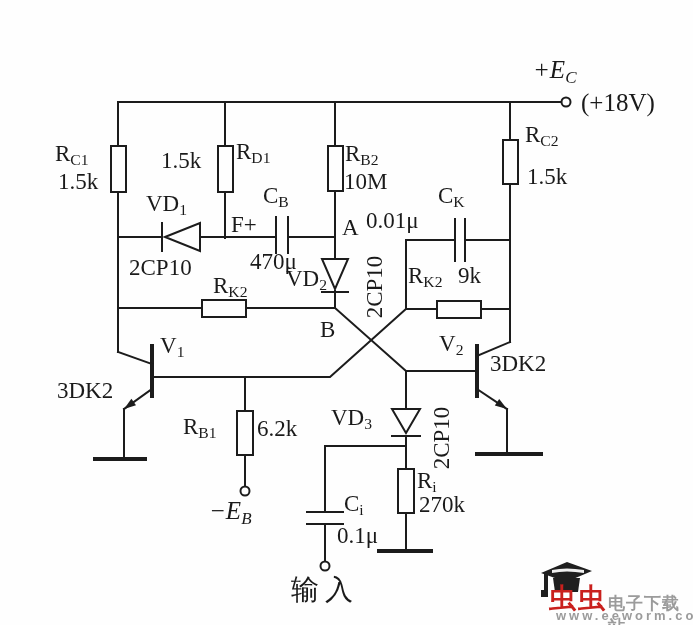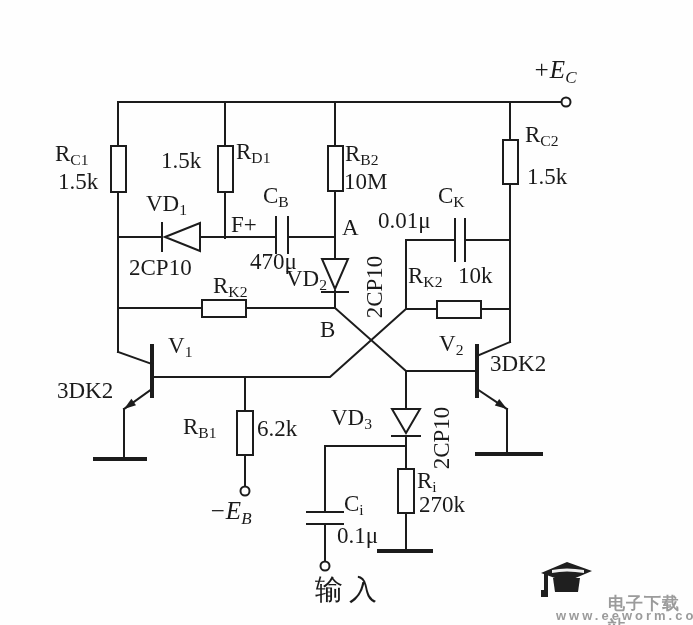--- a/index.html
+++ b/index.html
@@ -6,21 +6,21 @@
   .stage{
     position:relative;width:693px;height:625px;background:#fefefe;
     font-family:"Liberation Serif","DejaVu Serif",serif;color:#1a1a1a;overflow:hidden;
   }
   .stage svg{position:absolute;left:0;top:0;}
   .lbl{position:absolute;font-size:23px;line-height:1;white-space:nowrap;}
   .lbl sub{font-size:0.68em;vertical-align:-0.28em;line-height:1;}
   .big{font-size:25px;}
   .ital{font-style:italic;}
   .rot{transform:translate(-50%,-50%) rotate(-90deg);transform-origin:center;}
-  .cjk{font-size:28px;letter-spacing:6px;margin-left:24px;}
+  .cjk{font-size:28px;letter-spacing:6px;}
   .wm-brand{position:absolute;font-weight:bold;font-size:27px;letter-spacing:2px;
     font-family:"Liberation Sans","DejaVu Sans",sans-serif;}
   .wm-site{position:absolute;font-weight:bold;font-size:17px;letter-spacing:1px;
     font-family:"Liberation Sans","DejaVu Sans",sans-serif;}
   .wm-url{position:absolute;font-weight:bold;font-size:13px;letter-spacing:3px;
     font-family:"Liberation Sans","DejaVu Sans",sans-serif;}
 </style>
 </head>
 <body>
 
@@ -116,20 +116,21 @@
     <g fill="#1f1f1f" stroke="none">
       <polygon points="541,573 567,562 592,571 566,582"></polygon>
       <polygon points="553,578 580,578 578,592 555,592"></polygon>
       <path d="M544 574 L544 590 L548 590 L548 574 Z"></path>
       <rect x="541" y="590" width="7" height="7"></rect>
       <path d="M552,570 Q566,567 584,570 L584,573 Q566,570 552,573 Z" fill="#efefef"></path>
     </g>
   </svg>
 
   <div class="lbl big ital" style="left:533px;top:57px"><span>+E</span><sub>C</sub></div>
+  <div class="lbl big" style="left:581px;top:90px">(+18V)</div>
 
   <div class="lbl" style="left:55px;top:142px"><span>R</span><sub>C1</sub></div>
   <div class="lbl" style="left:58px;top:170px">1.5k</div>
 
   <div class="lbl" style="left:161px;top:149px">1.5k</div>
   <div class="lbl" style="left:236px;top:140px"><span>R</span><sub>D1</sub></div>
 
   <div class="lbl" style="left:345px;top:142px"><span>R</span><sub>B2</sub></div>
   <div class="lbl" style="left:344px;top:170px">10M</div>
 
@@ -142,28 +143,28 @@
   <div class="lbl" style="left:263px;top:184px"><span>C</span><sub>B</sub></div>
   <div class="lbl" style="left:231px;top:213px">F+</div>
   <div class="lbl" style="left:250px;top:250px">470μ</div>
 
   <div class="lbl" style="left:342px;top:216px">A</div>
   <div class="lbl" style="left:286px;top:267px"><span>VD</span><sub>2</sub></div>
   <div class="lbl rot" style="left:374px;top:287px">2CP10</div>
   <div class="lbl" style="left:320px;top:318px">B</div>
 
   <div class="lbl" style="left:438px;top:184px"><span>C</span><sub>K</sub></div>
-  <div class="lbl" style="left:378px;top:209px">0.01μ</div>
+  <div class="lbl" style="left:366px;top:209px">0.01μ</div>
 
   <div class="lbl" style="left:213px;top:274px"><span>R</span><sub>K2</sub></div>
 
   <div class="lbl" style="left:408px;top:264px"><span>R</span><sub>K2</sub></div>
-  <div class="lbl" style="left:458px;top:264px">10k</div>
+  <div class="lbl" style="left:458px;top:264px">9k</div>
 
-  <div class="lbl" style="left:168px;top:334px"><span>V</span><sub>1</sub></div>
+  <div class="lbl" style="left:160px;top:334px"><span>V</span><sub>1</sub></div>
   <div class="lbl" style="left:57px;top:379px">3DK2</div>
 
   <div class="lbl" style="left:439px;top:332px"><span>V</span><sub>2</sub></div>
   <div class="lbl" style="left:490px;top:352px">3DK2</div>
 
   <div class="lbl" style="left:183px;top:415px"><span>R</span><sub>B1</sub></div>
   <div class="lbl" style="left:257px;top:417px">6.2k</div>
 
   <div class="lbl big ital" style="left:209px;top:498px"><span>−E</span><sub>B</sub></div>
 
@@ -171,16 +172,17 @@
   <div class="lbl rot" style="left:441px;top:438px">2CP10</div>
 
   <div class="lbl" style="left:417px;top:469px"><span>R</span><sub>i</sub></div>
   <div class="lbl" style="left:419px;top:493px">270k</div>
 
   <div class="lbl" style="left:344px;top:492px"><span>C</span><sub>i</sub></div>
   <div class="lbl" style="left:337px;top:524px">0.1μ</div>
 
   <div class="lbl cjk" style="left:291px;top:576px">输入</div>
 
+  <div class="wm-brand" style="left:549px;top:580px;color:#c9201d">虫虫</div>
   <div class="wm-site" style="left:608px;top:592px;color:#9b9b9b">电子下载站</div>
   <div class="wm-url" style="left:556px;top:608px;color:#9b9b9b">www.eeworm.com</div>
 
 </div>
 
 </body></html>

